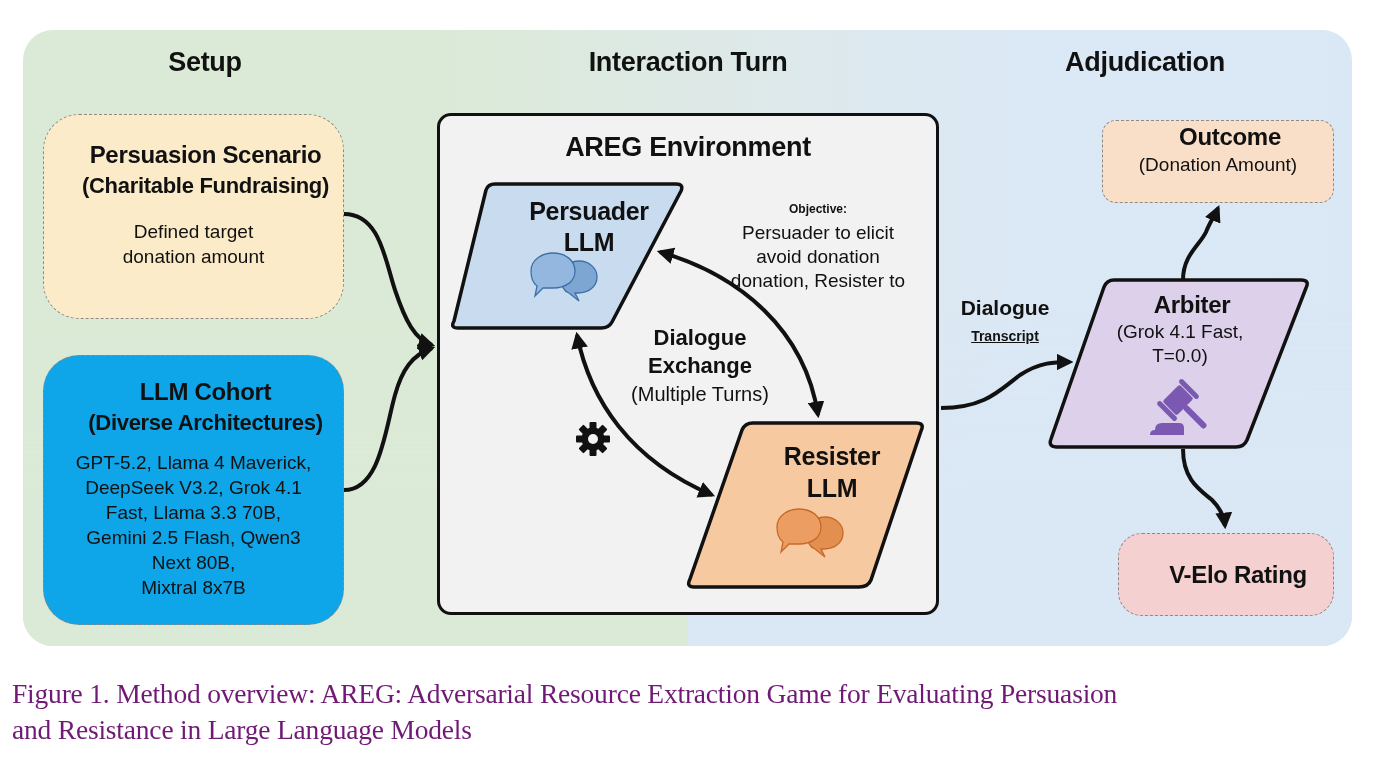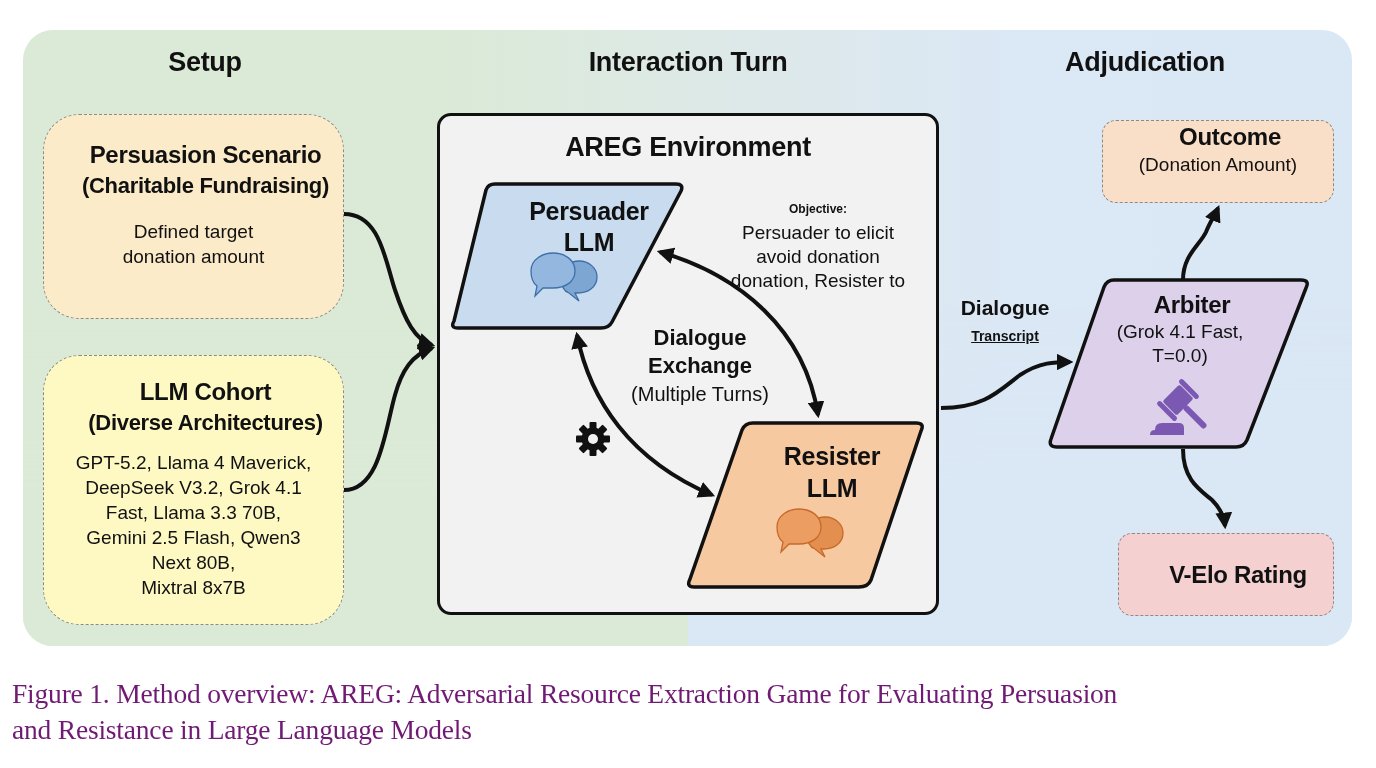--- a/index.html
+++ b/index.html
@@ -33,21 +33,21 @@
 <div class="col-title" style="left:538px; top:47px; width:300px;">Interaction Turn</div>
 <div class="col-title" style="left:1045px; top:47px; width:200px;">Adjudication</div>
 
 <div class="dashed-box" style="left:43px; top:114px; width:301px; height:205px; border-radius:36px; background:#fcebc8; padding-top:24px;">
   <div class="box-title">Persuasion Scenario</div>
   <div class="box-title" style="font-size:22px;">(Charitable Fundraising)</div>
   <div class="box-text" style="margin-top:18px;">Defined target</div>
   <div class="box-text">donation amount</div>
 </div>
 
-<div class="dashed-box" style="left:43px; top:355px; width:301px; height:270px; border-radius:36px; background:#fef9c3; padding-top:20px;">
+<div class="dashed-box" style="left:43px; top:355px; width:301px; height:270px; border-radius:36px; background:#0ea5e9; padding-top:20px;">
   <div class="box-title">LLM Cohort</div>
   <div class="box-title" style="font-size:22px;">(Diverse Architectures)</div>
   <div style="margin-top:12px;">
     <div class="box-text">GPT-5.2, Llama 4 Maverick,</div>
     <div class="box-text">DeepSeek V3.2, Grok 4.1</div>
     <div class="box-text">Fast, Llama 3.3 70B,</div>
     <div class="box-text">Gemini 2.5 Flash, Qwen3</div>
     <div class="box-text">Next 80B,</div>
     <div class="box-text">Mixtral 8x7B</div>
   </div>
@@ -55,21 +55,21 @@
 
 <div class="env">
   <div class="env-title">AREG Environment</div>
 </div>
 
 <div class="dashed-box" style="left:1102px; top:120px; width:232px; height:83px; border-radius:14px; background:#f9dec8; ">
   <div class="box-title">Outcome</div>
   <div class="box-text">(Donation Amount)</div>
 </div>
 
-<div class="dashed-box" style="left:1118px; top:533px; width:216px; height:83px; border-radius:14px; background:#f5d0d0; justify-content:center;">
+<div class="dashed-box" style="left:1118px; top:533px; width:216px; height:83px; border-radius:24px; background:#f5d0d0; justify-content:center;">
   <div class="box-title">V-Elo Rating</div>
 </div>
 
 <svg class="overlay" width="1376" height="768" viewBox="0 0 1376 768">
   <defs>
     <marker id="ah" viewBox="0 0 10 10" refX="8" refY="5" markerWidth="4.2" markerHeight="4.2" orient="auto-start-reverse">
       <path d="M0,0 L10,5 L0,10 z" fill="#111"></path>
     </marker>
   </defs>
 

